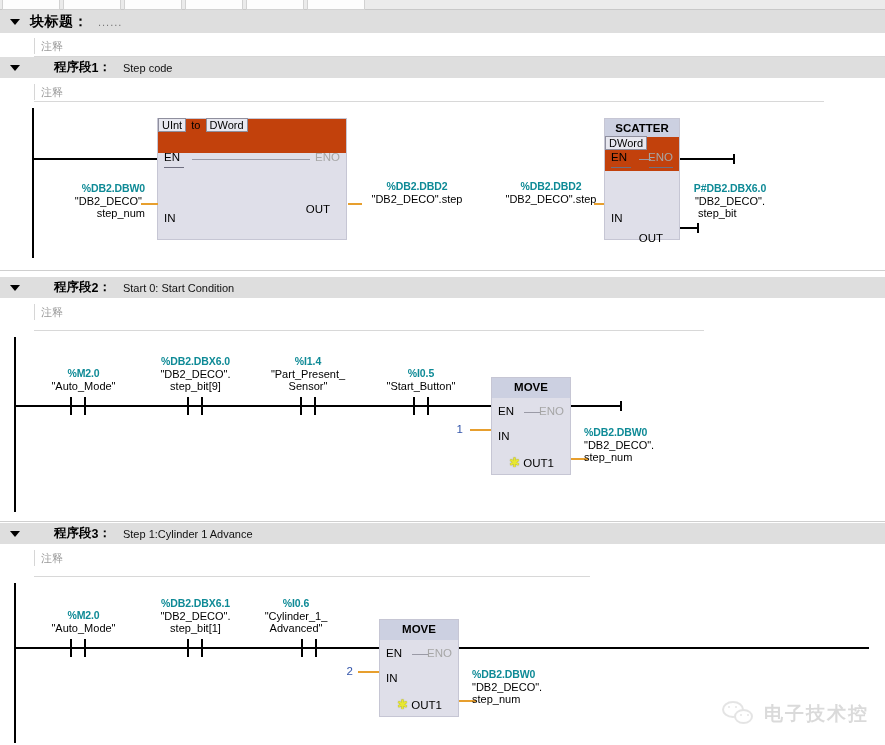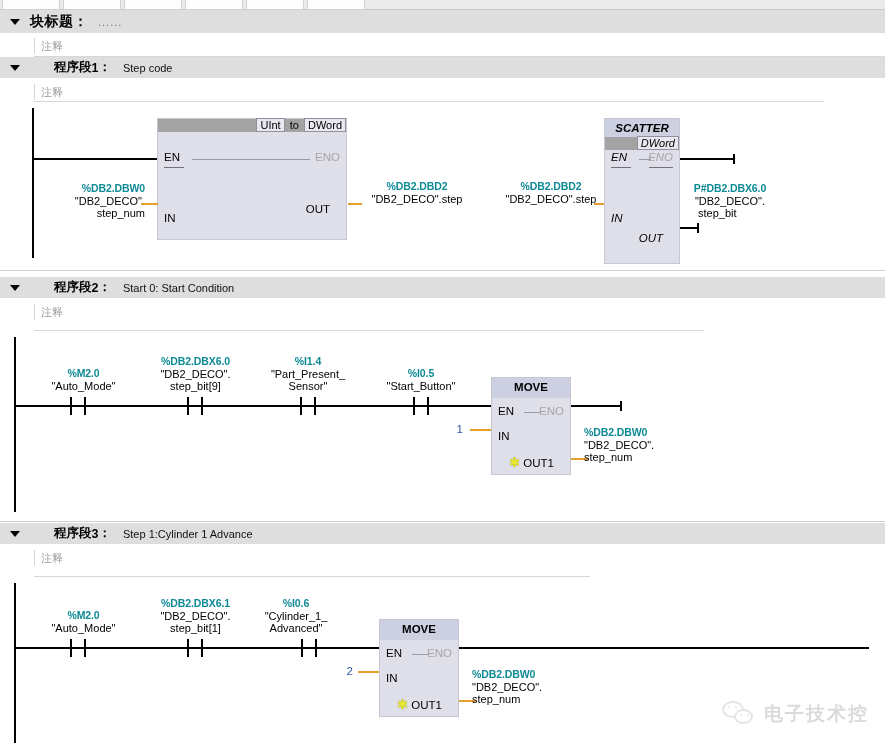--- a/index.html
+++ b/index.html
@@ -82,22 +82,22 @@
   .lbl .name { color:#000; }
   .lbl-left { text-align:right; }
 
   
   .fb { position:absolute; background:#dfdfe9; border:1px solid #c6c6d4; }
   .fb .fb-head {
     background:#ccd0e1; width:100%; text-align:center; font-weight:bold;
     font-size:11.5px; padding-top:3px; padding-bottom:2px; line-height:13px;
   }
   .fb .fb-type {
-    text-align:right; font-size:11px; line-height:13px; padding-bottom:0;
-    background:#a3a3a3;
+    text-align:left; font-size:11px; line-height:13px; padding-bottom:21px;
+    background:#c2410c;
   }
   .fb .fb-type span { border:1px solid #8f8f9e; background:#e8e8f0; padding:0 3px; }
   .fb .fb-type .plain { border:none; background:transparent; padding:0 2px; }
   .fb .pin { position:absolute; font-size:11.5px; }
   .fb .pin-en { left:6px; font-weight:normal; }
   .fb .pin-eno { right:6px; color:#a6a6a6; }
   .fb .pin-in { left:6px; }
   .fb .pin-out { right:16px; }
   .fb .enbar { position:absolute; height:1px; background:#9a9aa6; }
   .fb .ul { position:absolute; height:1px; background:#6f6f80; }
@@ -184,21 +184,21 @@
   </div>
 
   <div class="lbl" style="left:496px; top:76px; width:110px;">
     <div class="addr">%DB2.DBD2</div>
     <div class="name">"DB2_DECO".step</div>
   </div>
   <div class="wire-o" style="left:594px; top:99px; width:11px;"></div>
 
   <div class="wire-h" style="left:347px; top:54px; width:0px;"></div>
 
-  <div class="fb" style="left:604px; top:14px; width:76px; height:146px;font-style:italic;">
+  <div class="fb" style="left:604px; top:14px; width:76px; height:122px;">
     <div class="fb-head">SCATTER</div>
     <div class="fb-type">
       <span>DWord</span>
     </div>
     <div class="pin pin-en" style="top:32px;">EN</div>
     <div class="ul" style="left:6px; top:48px; width:20px;"></div>
     <div class="enbar" style="left:34px; top:40px; width:12px;"></div>
     <div class="pin pin-eno" style="top:32px;">ENO</div>
     <div class="ul" style="right:6px; top:48px; width:24px;"></div>
     <div class="pin pin-in" style="top:93px;">IN</div>

